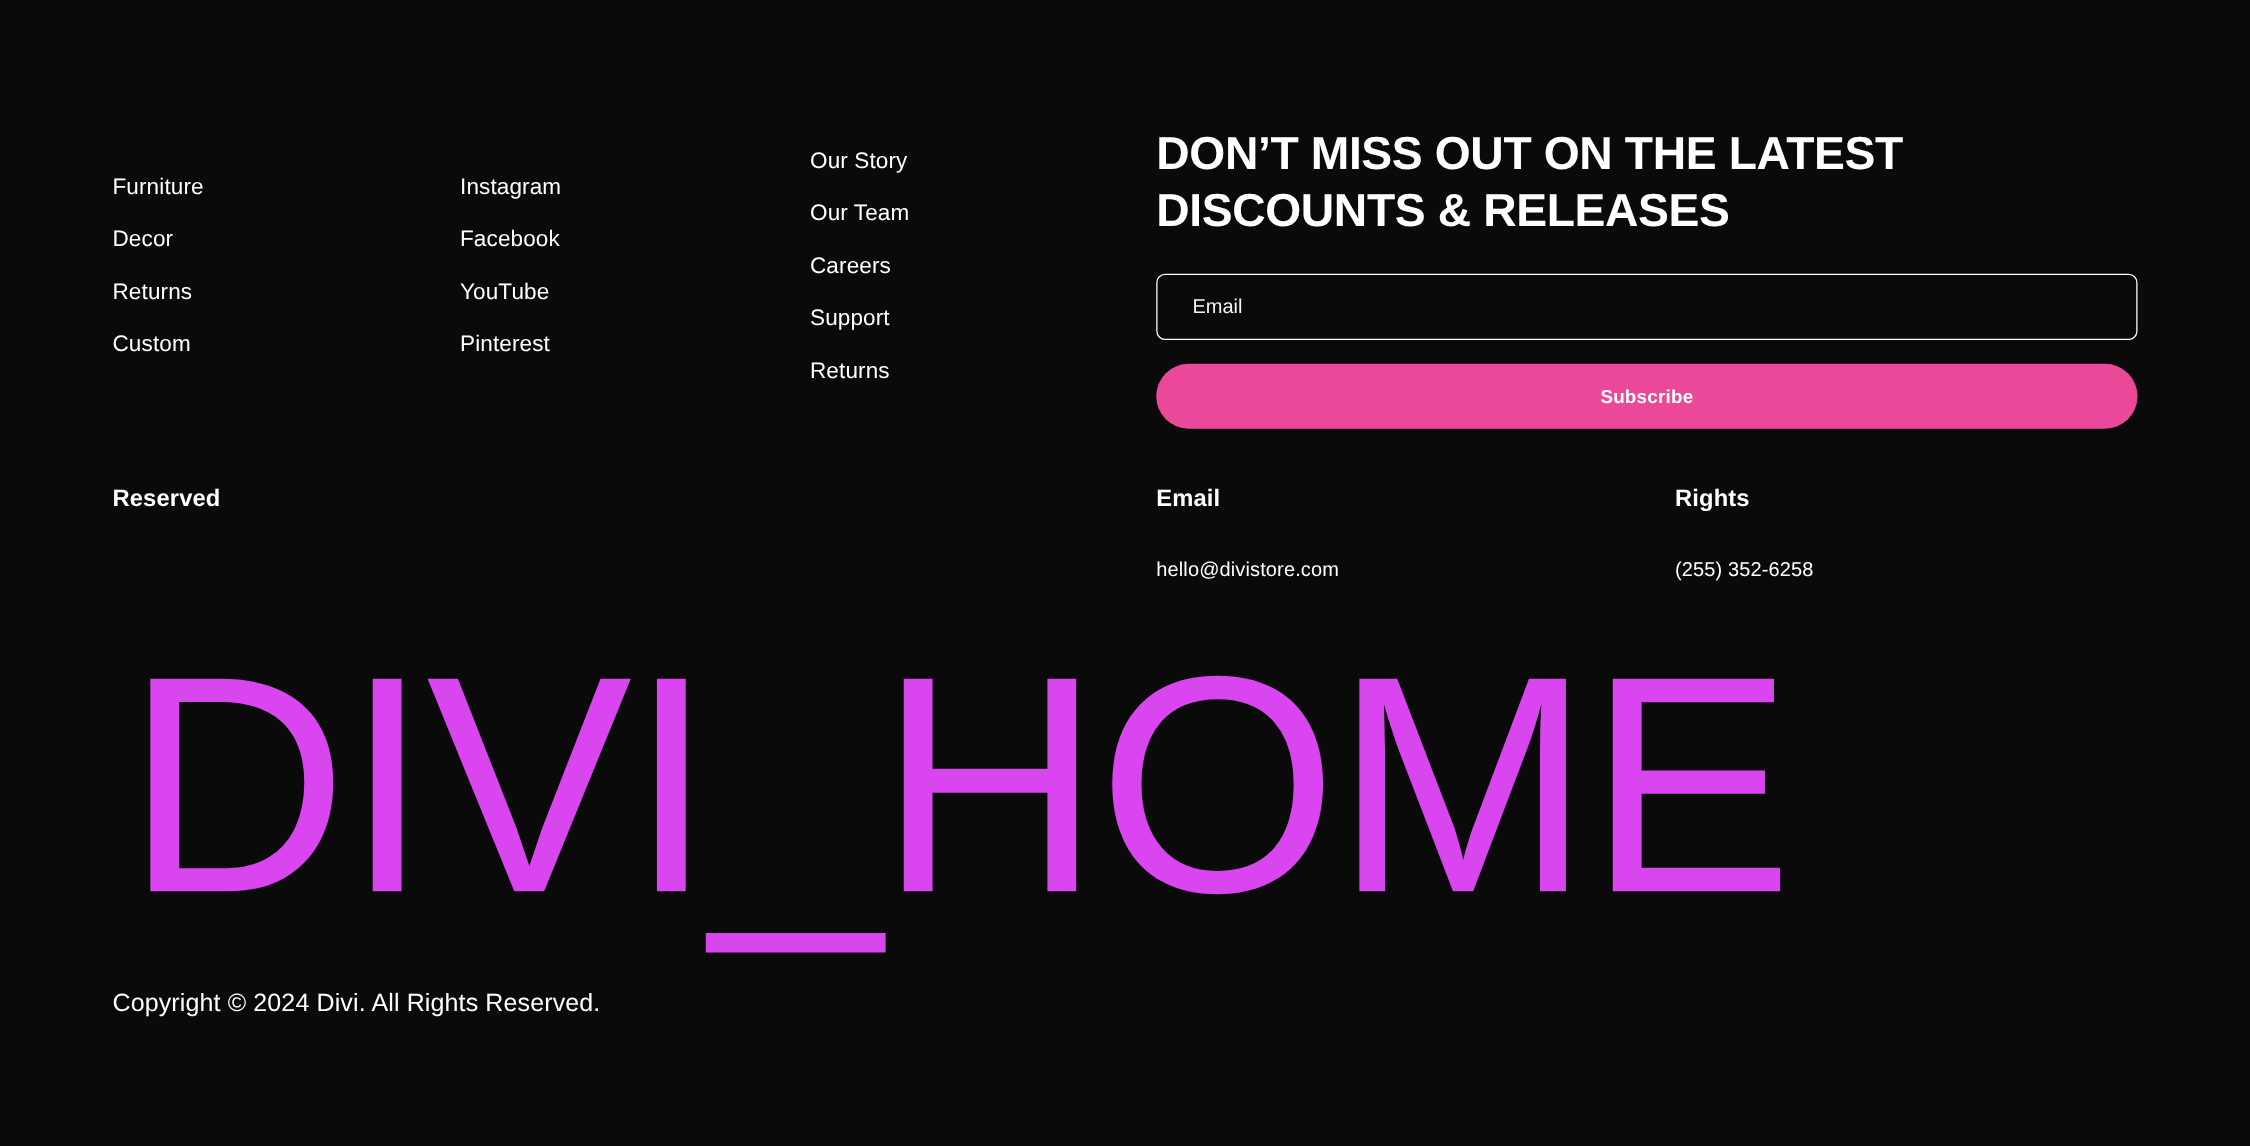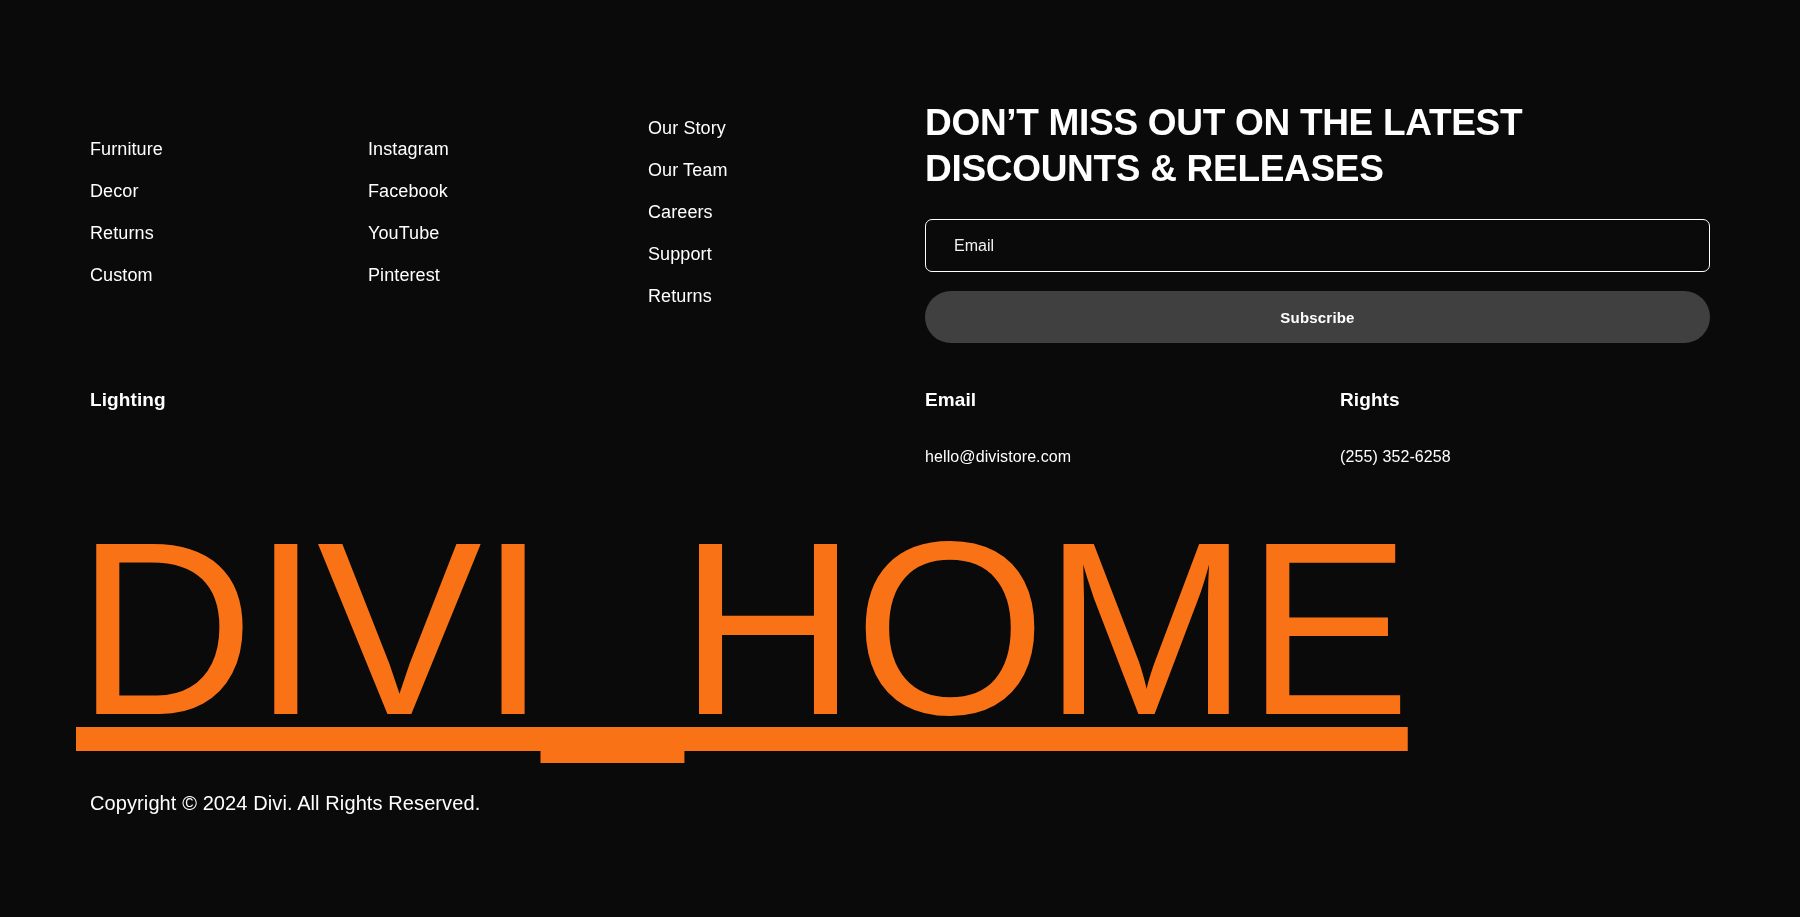--- a/index.html
+++ b/index.html
@@ -90,21 +90,21 @@
   }
   .email-input::placeholder {
     color: #f2f2f2;
     opacity: 1;
   }
 
   .subscribe-button {
     display: block;
     width: 785px;
     height: 52px;
-    background: #404040;
+    background: #ec4899;
     border: none;
     border-radius: 26px;
     color: #ffffff;
     font-family: "Liberation Sans", sans-serif;
     font-size: 15px;
     font-weight: 700;
     letter-spacing: 0.2px;
     cursor: pointer;
   }
 
@@ -137,32 +137,31 @@
     color: #ffffff;
     letter-spacing: 0.1px;
     text-decoration: none;
     display: block;
     width: fit-content;
   }
 
   
   .wordmark {
     position: absolute;
-    left: 76px;
+    left: 100px;
     top: 505px;
     font-size: 247px;
     line-height: 247px;
     font-weight: 400;
     letter-spacing: -3px;
-    color: #f97316;
+    color: #d946ef;
     white-space: nowrap;
     font-family: "Liberation Sans", sans-serif;
     transform: scaleX(1.0);
     transform-origin: left top;
-    text-decoration: underline;
   }
 
   
   .copyright {
     position: absolute;
     left: 90px;
     top: 792px;
     font-size: 20px;
     line-height: 22px;
     font-weight: 400;
@@ -203,21 +202,21 @@
       <h2 class="newsletter-heading">DON’T MISS OUT ON THE LATEST DISCOUNTS &amp; RELEASES</h2>
       <input class="email-input" type="text" placeholder="Email" style="">
       <button class="subscribe-button" type="button">Subscribe</button>
     </div>
 
   </div>
 
   <div class="contact-region">
 
     <div class="contact-block-location">
-      <div class="contact-label">Lighting</div>
+      <div class="contact-label">Reserved</div>
     </div>
 
     <div class="contact-block-email">
       <div class="contact-label">Email</div>
       <a class="contact-value" href="#">hello@divistore.com</a>
     </div>
 
     <div class="contact-block-phone">
       <div class="contact-label">Rights</div>
       <a class="contact-value" href="#">(255) 352-6258</a>

